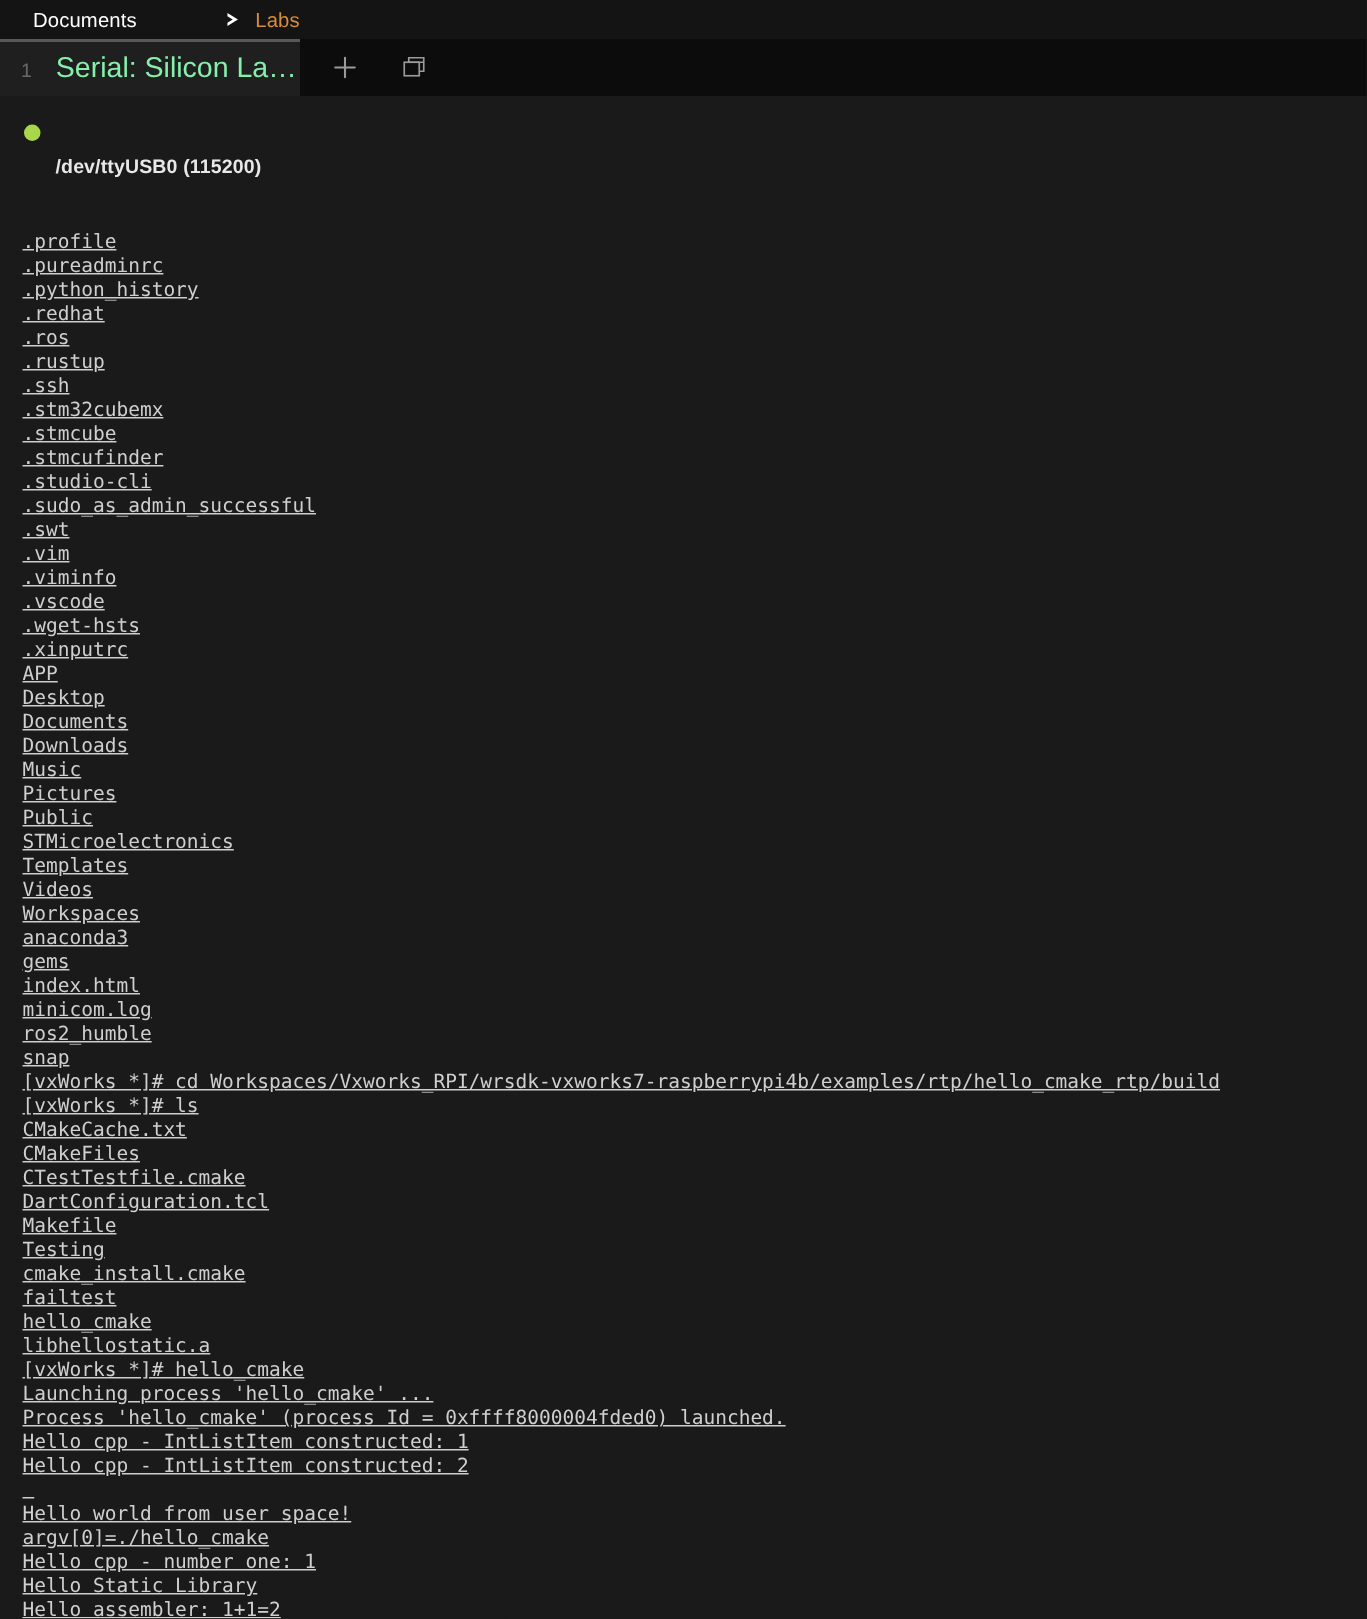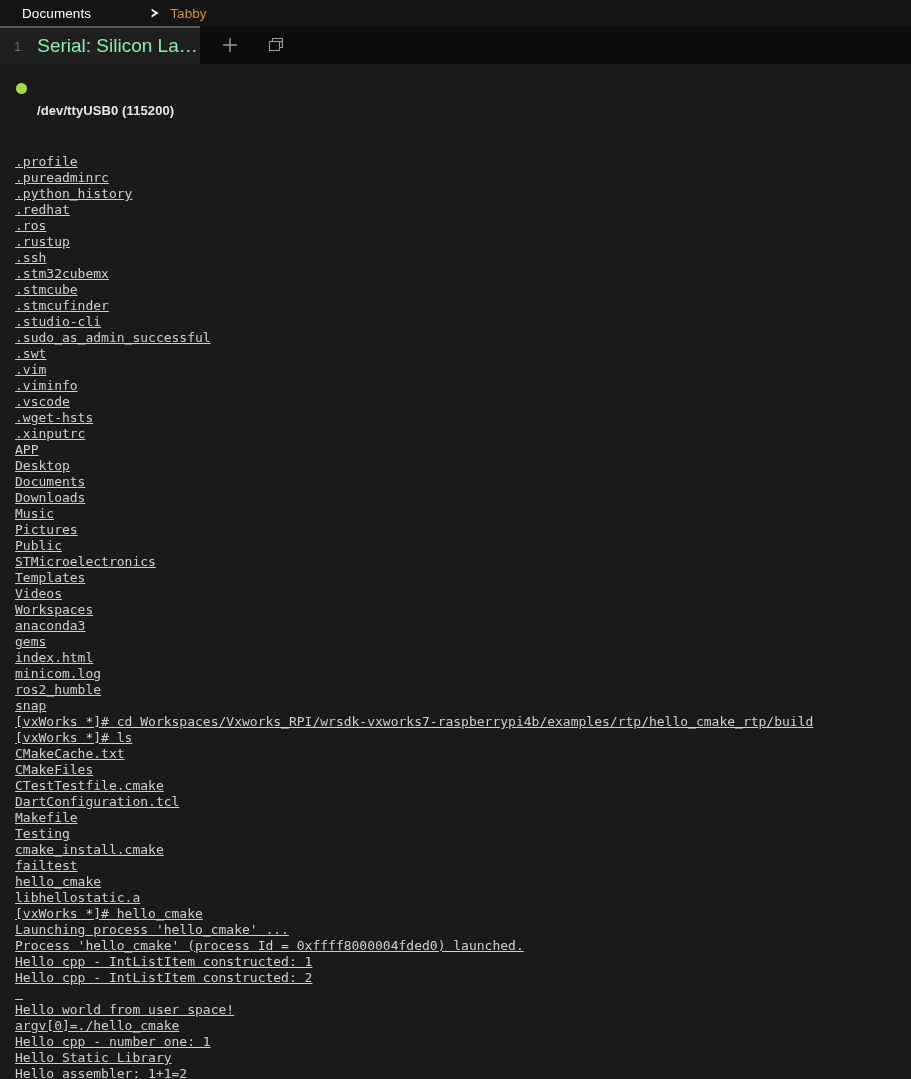--- a/index.html
+++ b/index.html
@@ -147,21 +147,21 @@
 <body>
 
 <div class="topbar">
   <span class="topbar-activities">Documents</span>
   <div class="topbar-app">
     <span>
       <svg class="tabby-logo" viewBox="0 0 16 16" aria-hidden="true">
         <path d="M3 3 L11 8 L3 13 L3 10.5 L7 8 L3 5.5 Z" fill="#ffffff"></path>
       </svg>
     </span>
-    <span class="topbar-appname">Tabby</span>
+    <span class="topbar-appname">Labs</span>
   </div>
 </div>
 
 <div class="tabstrip">
   <div class="tab">
     <span class="tab-index">1</span>
     <span class="tab-title">Serial: Silicon Labs 0001</span>
   </div>
   <div class="tabstrip-actions">
     <div class="tab-action">

